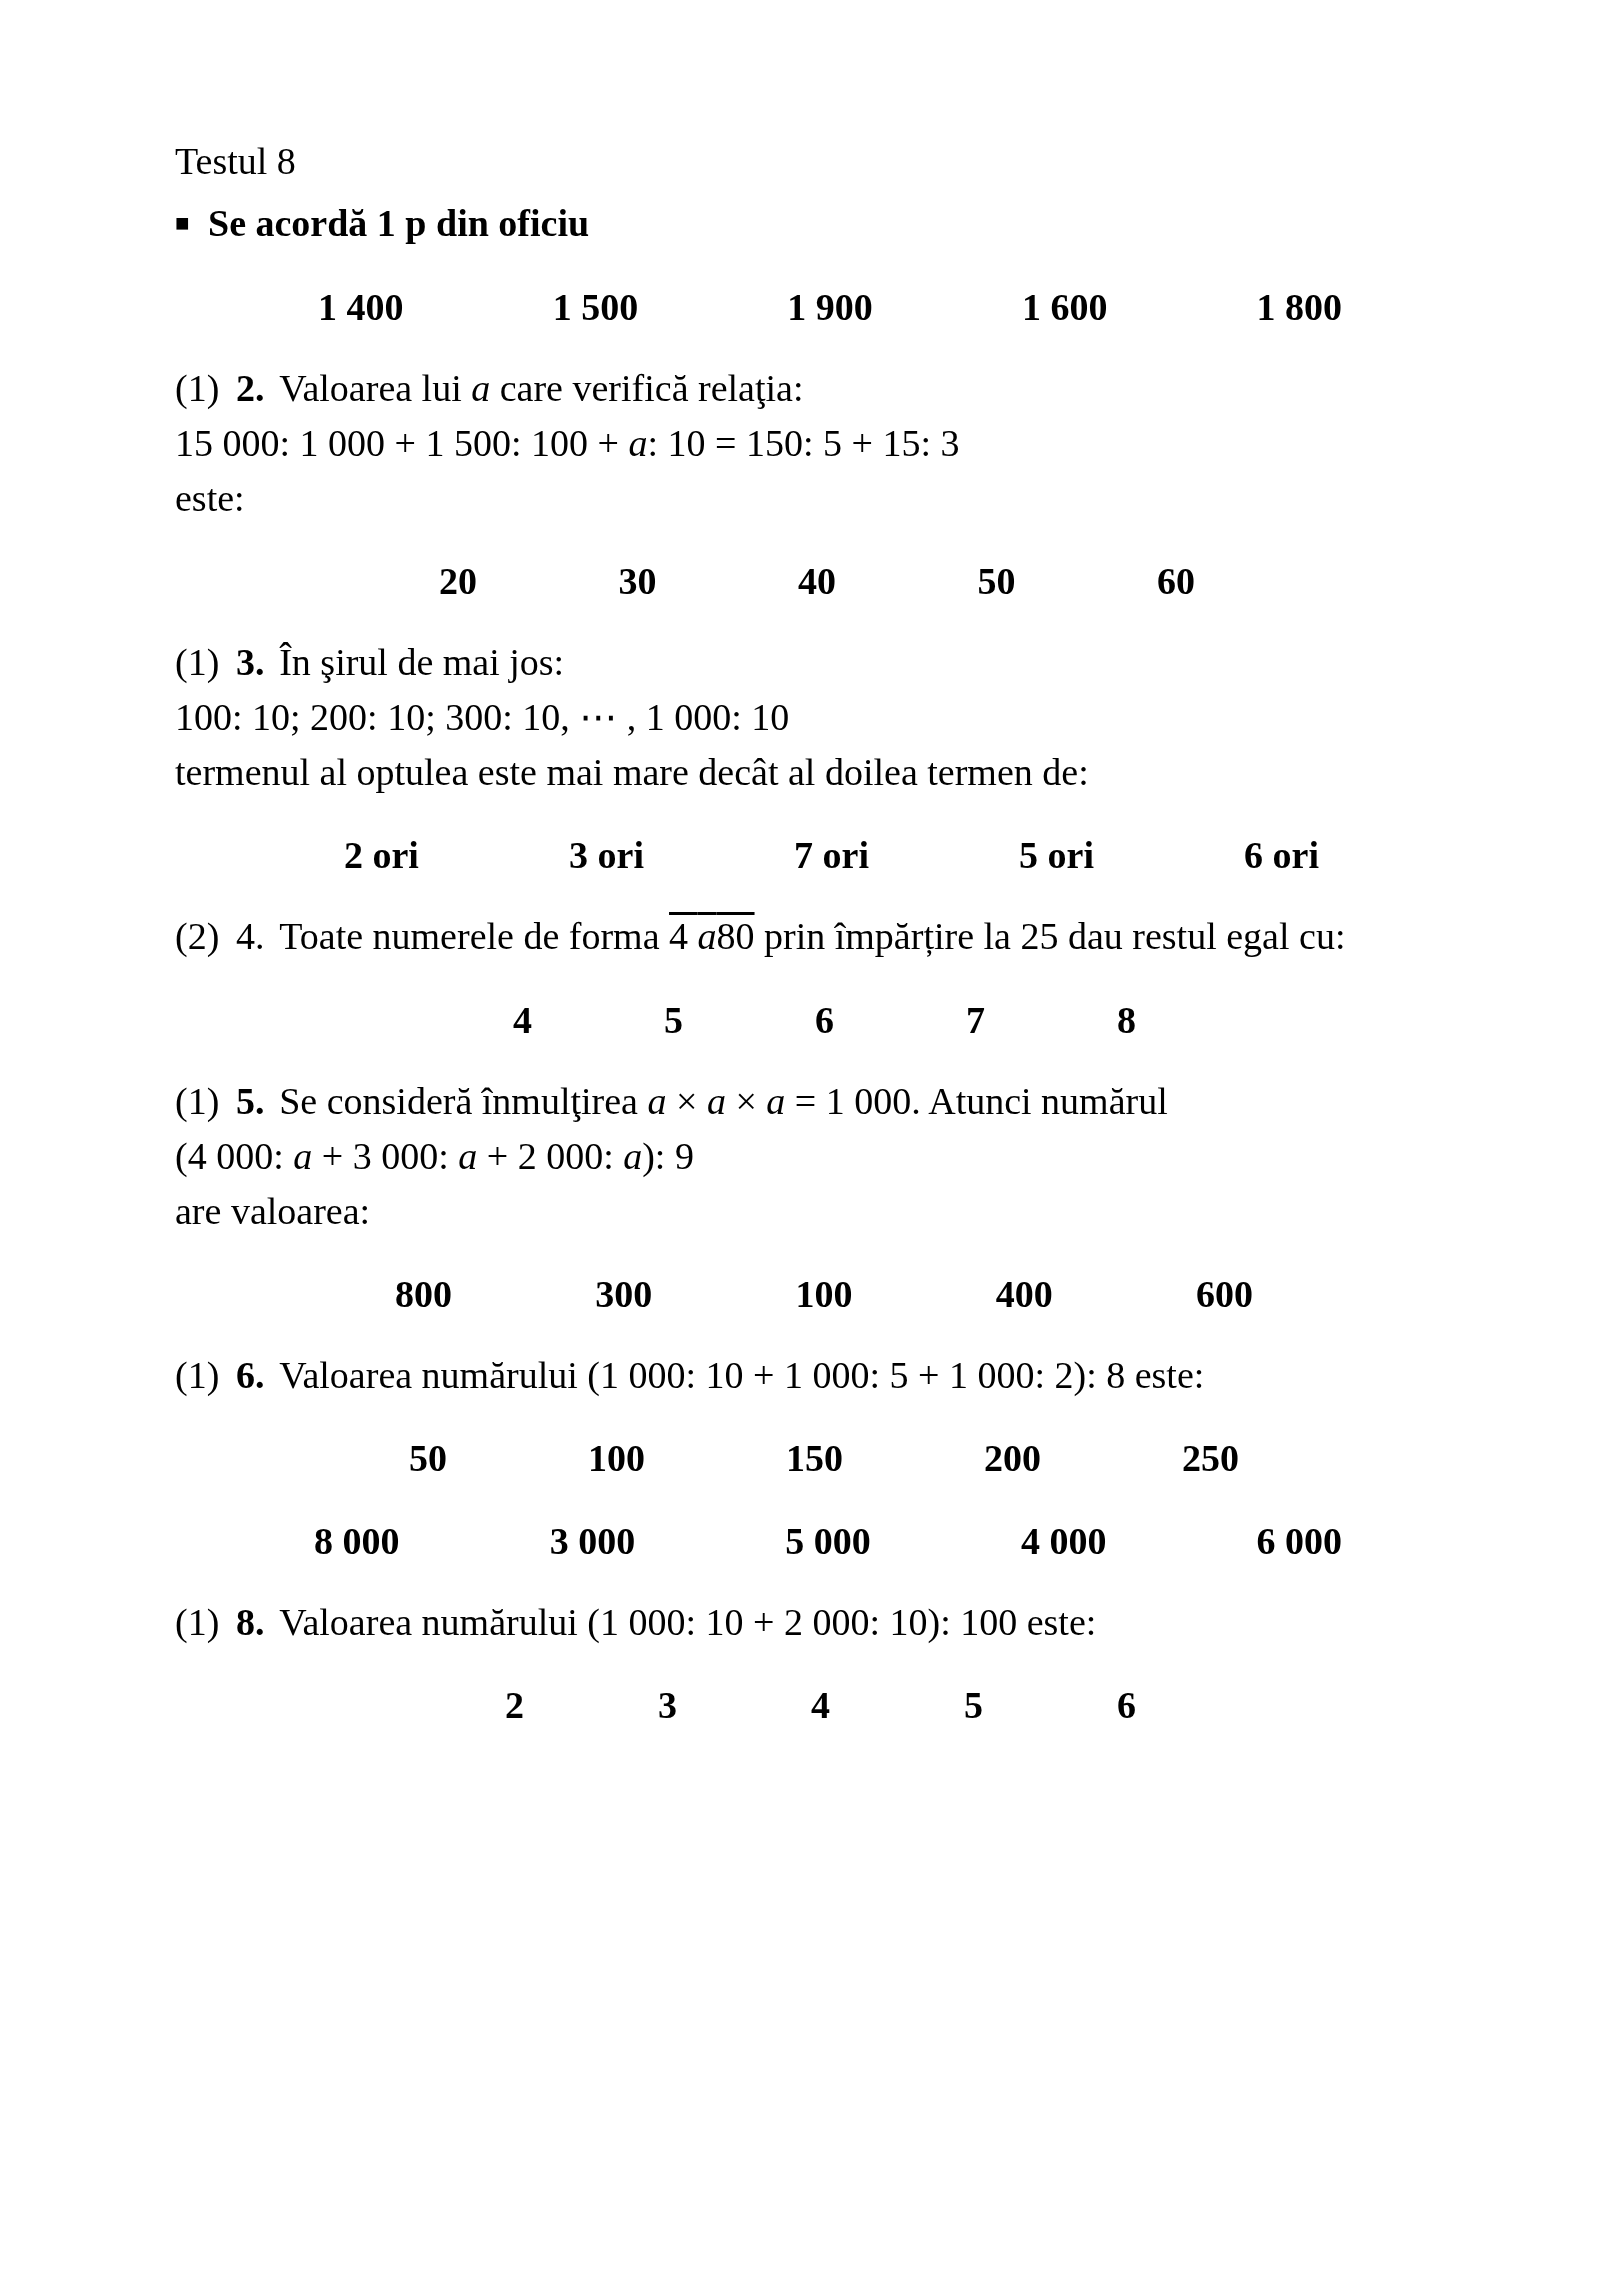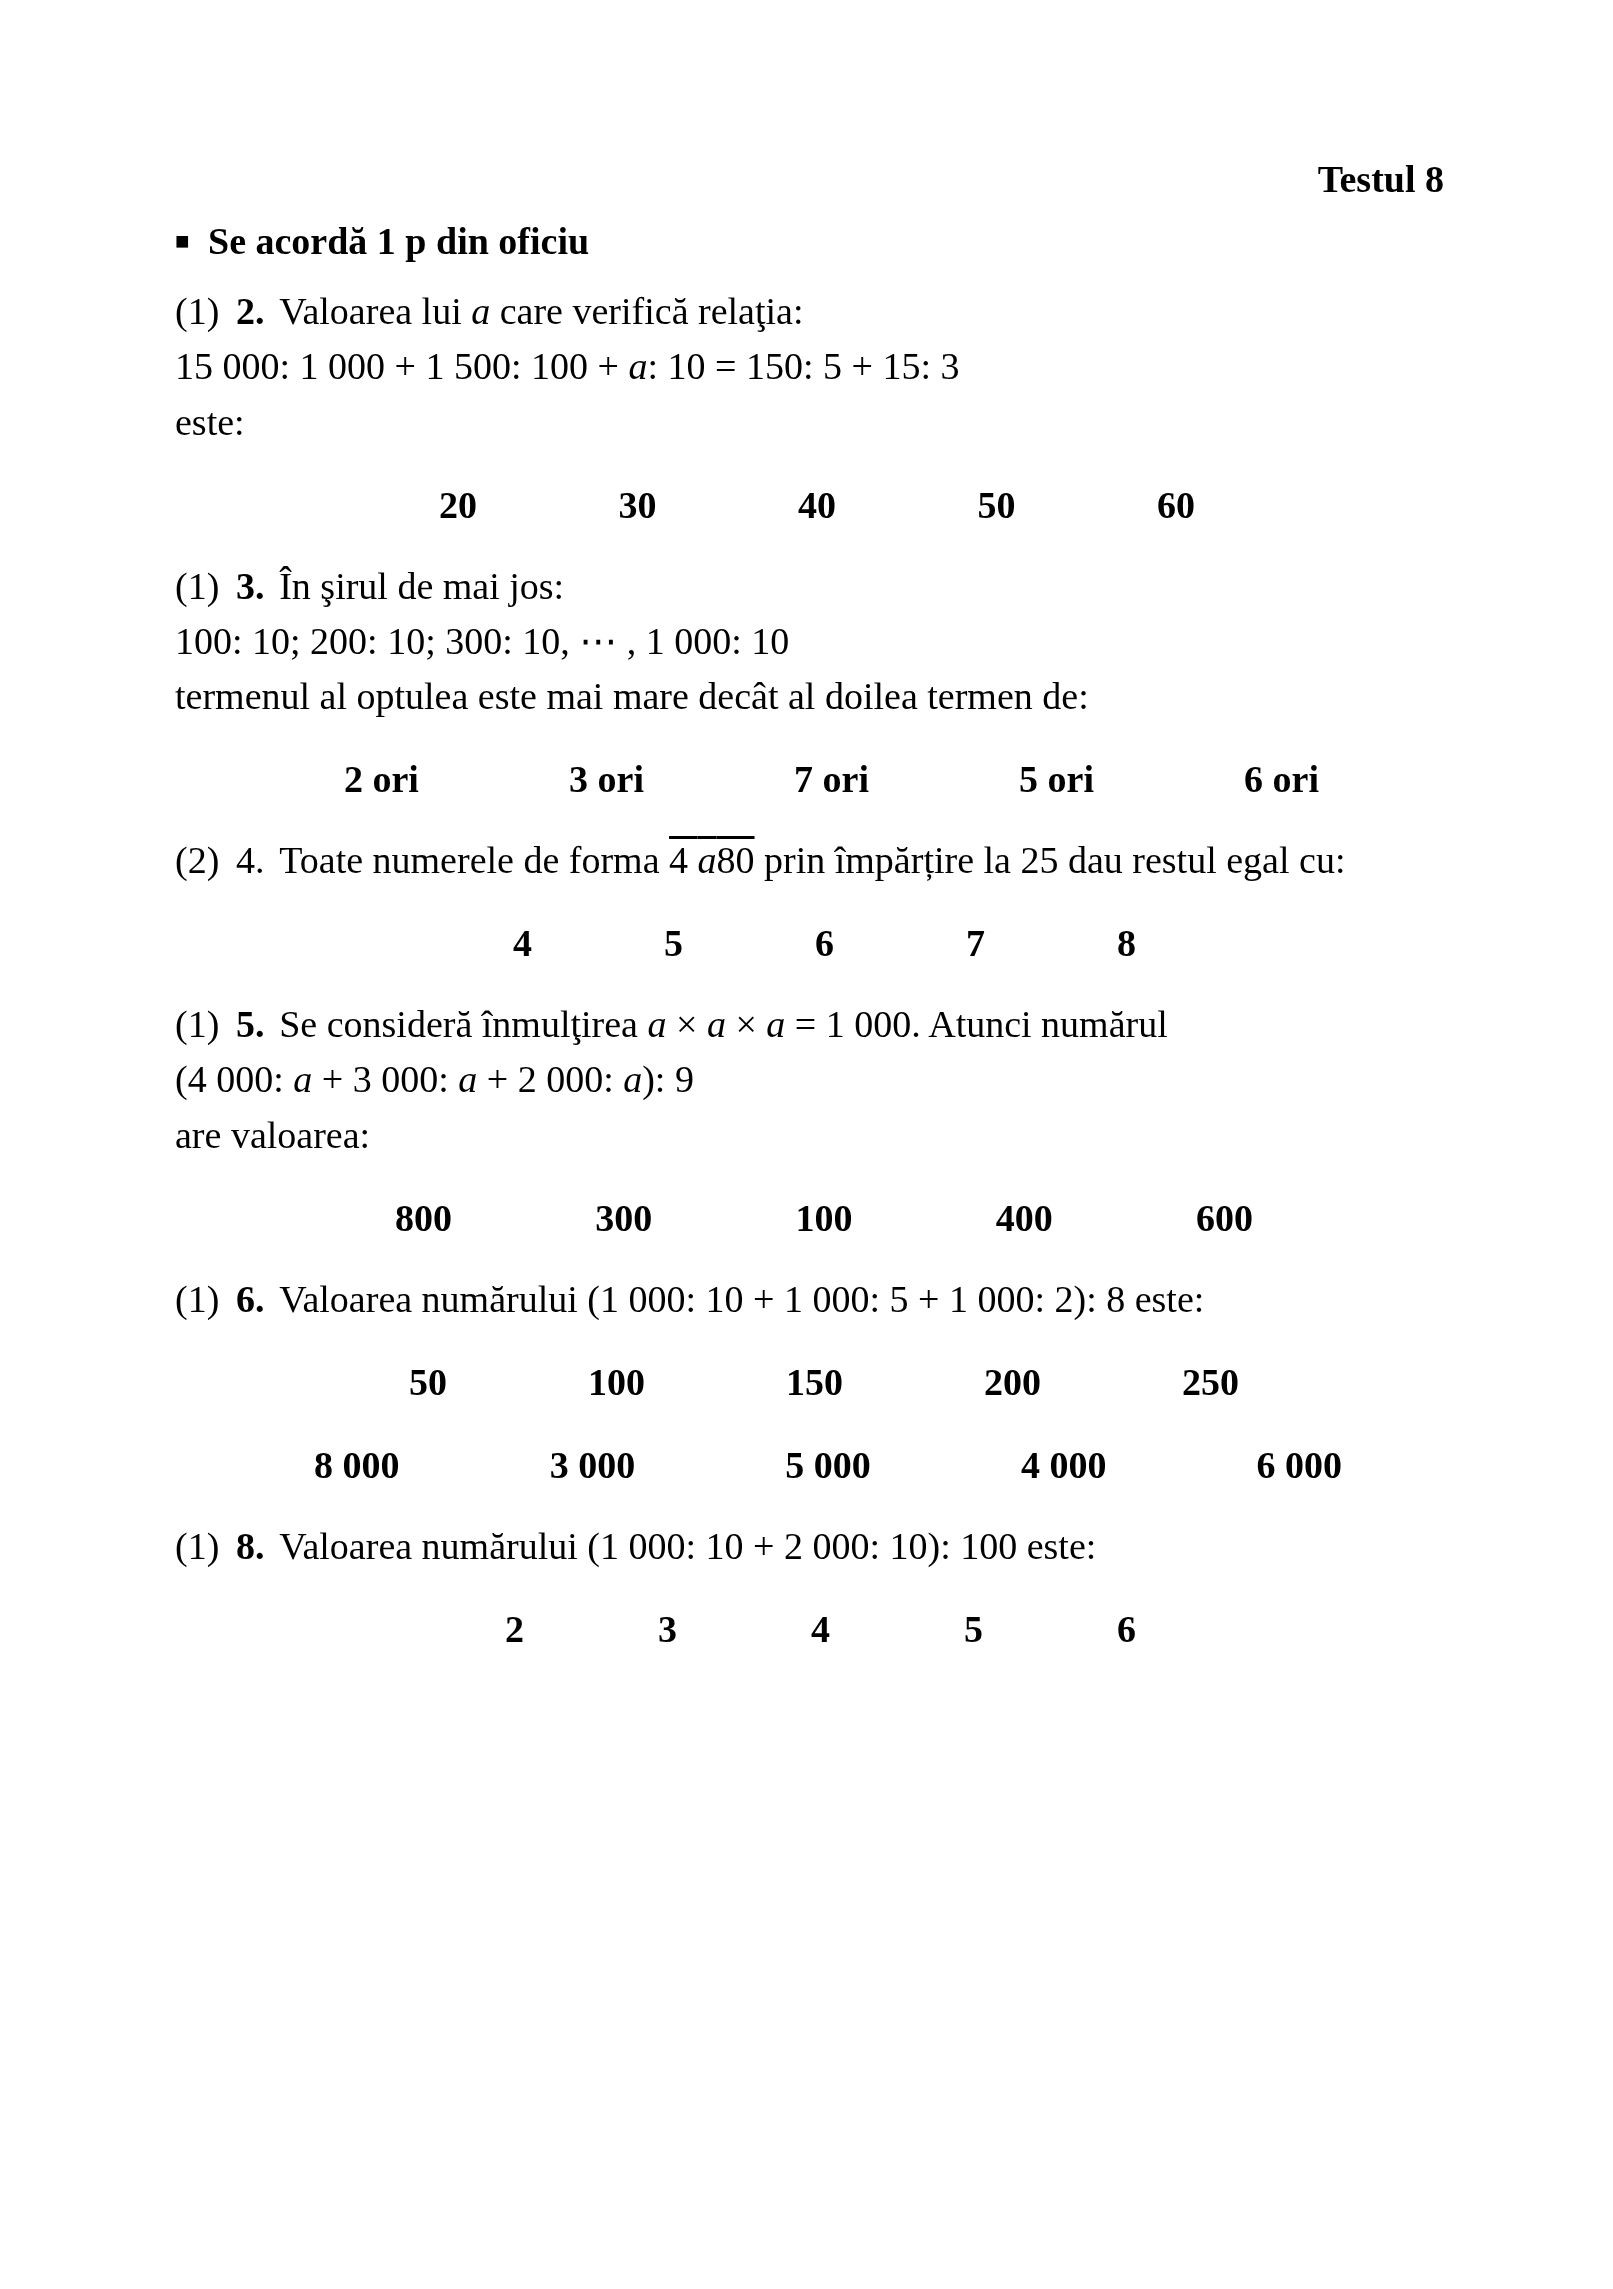--- a/index.html
+++ b/index.html
@@ -11,24 +11,23 @@
     color: #000000;
   }
   .page {
     width: 1613px;
     min-height: 2290px;
     padding: 134px 169px 55px 175px;
     font-size: 38px;
     line-height: 1.45;
   }
   .title {
-    text-align: right;
-    font-weight: 700;
+    text-align: left;
+    font-weight: 400;
     margin-bottom: 7.4px;
-    margin-top: 18px;
   }
   .note { font-weight: 700; }
   .bullet {
     font-size: 24px;
     display: inline-block;
     transform: translateY(-4.6px);
     margin-right: 18.5px;
   }
   .q { margin-top: 14.8px; }
   .pts { margin-right: 16.6px; }
@@ -50,20 +49,27 @@
 <body>
 
 <div class="page">
 
   <div class="title">Testul 8</div>
 
   <div class="note">
     <span class="bullet">■</span><span>Se acordă 1 p din oficiu</span>
   </div>
 
+  <div class="options" style="padding:0 102px 0 143px">
+    <span class="opt">1 400</span>
+    <span class="opt">1 500</span>
+    <span class="opt">1 900</span>
+    <span class="opt">1 600</span>
+    <span class="opt">1 800</span>
+  </div>
 
   <p class="q">
     <span class="pts">(1)</span><span class="qnum">2.</span><span>Valoarea lui </span><span class="mvar">a</span><span> care verifică relaţia:</span>
   </p>
   <div class="eq">15 000: 1 000 + 1 500: 100 + <i>a</i>: 10 = 150: 5 + 15: 3</div>
   <div>este:</div>
   <div class="options" style="padding:0 249px 0 264px">
     <span class="opt">20</span>
     <span class="opt">30</span>
     <span class="opt">40</span>

